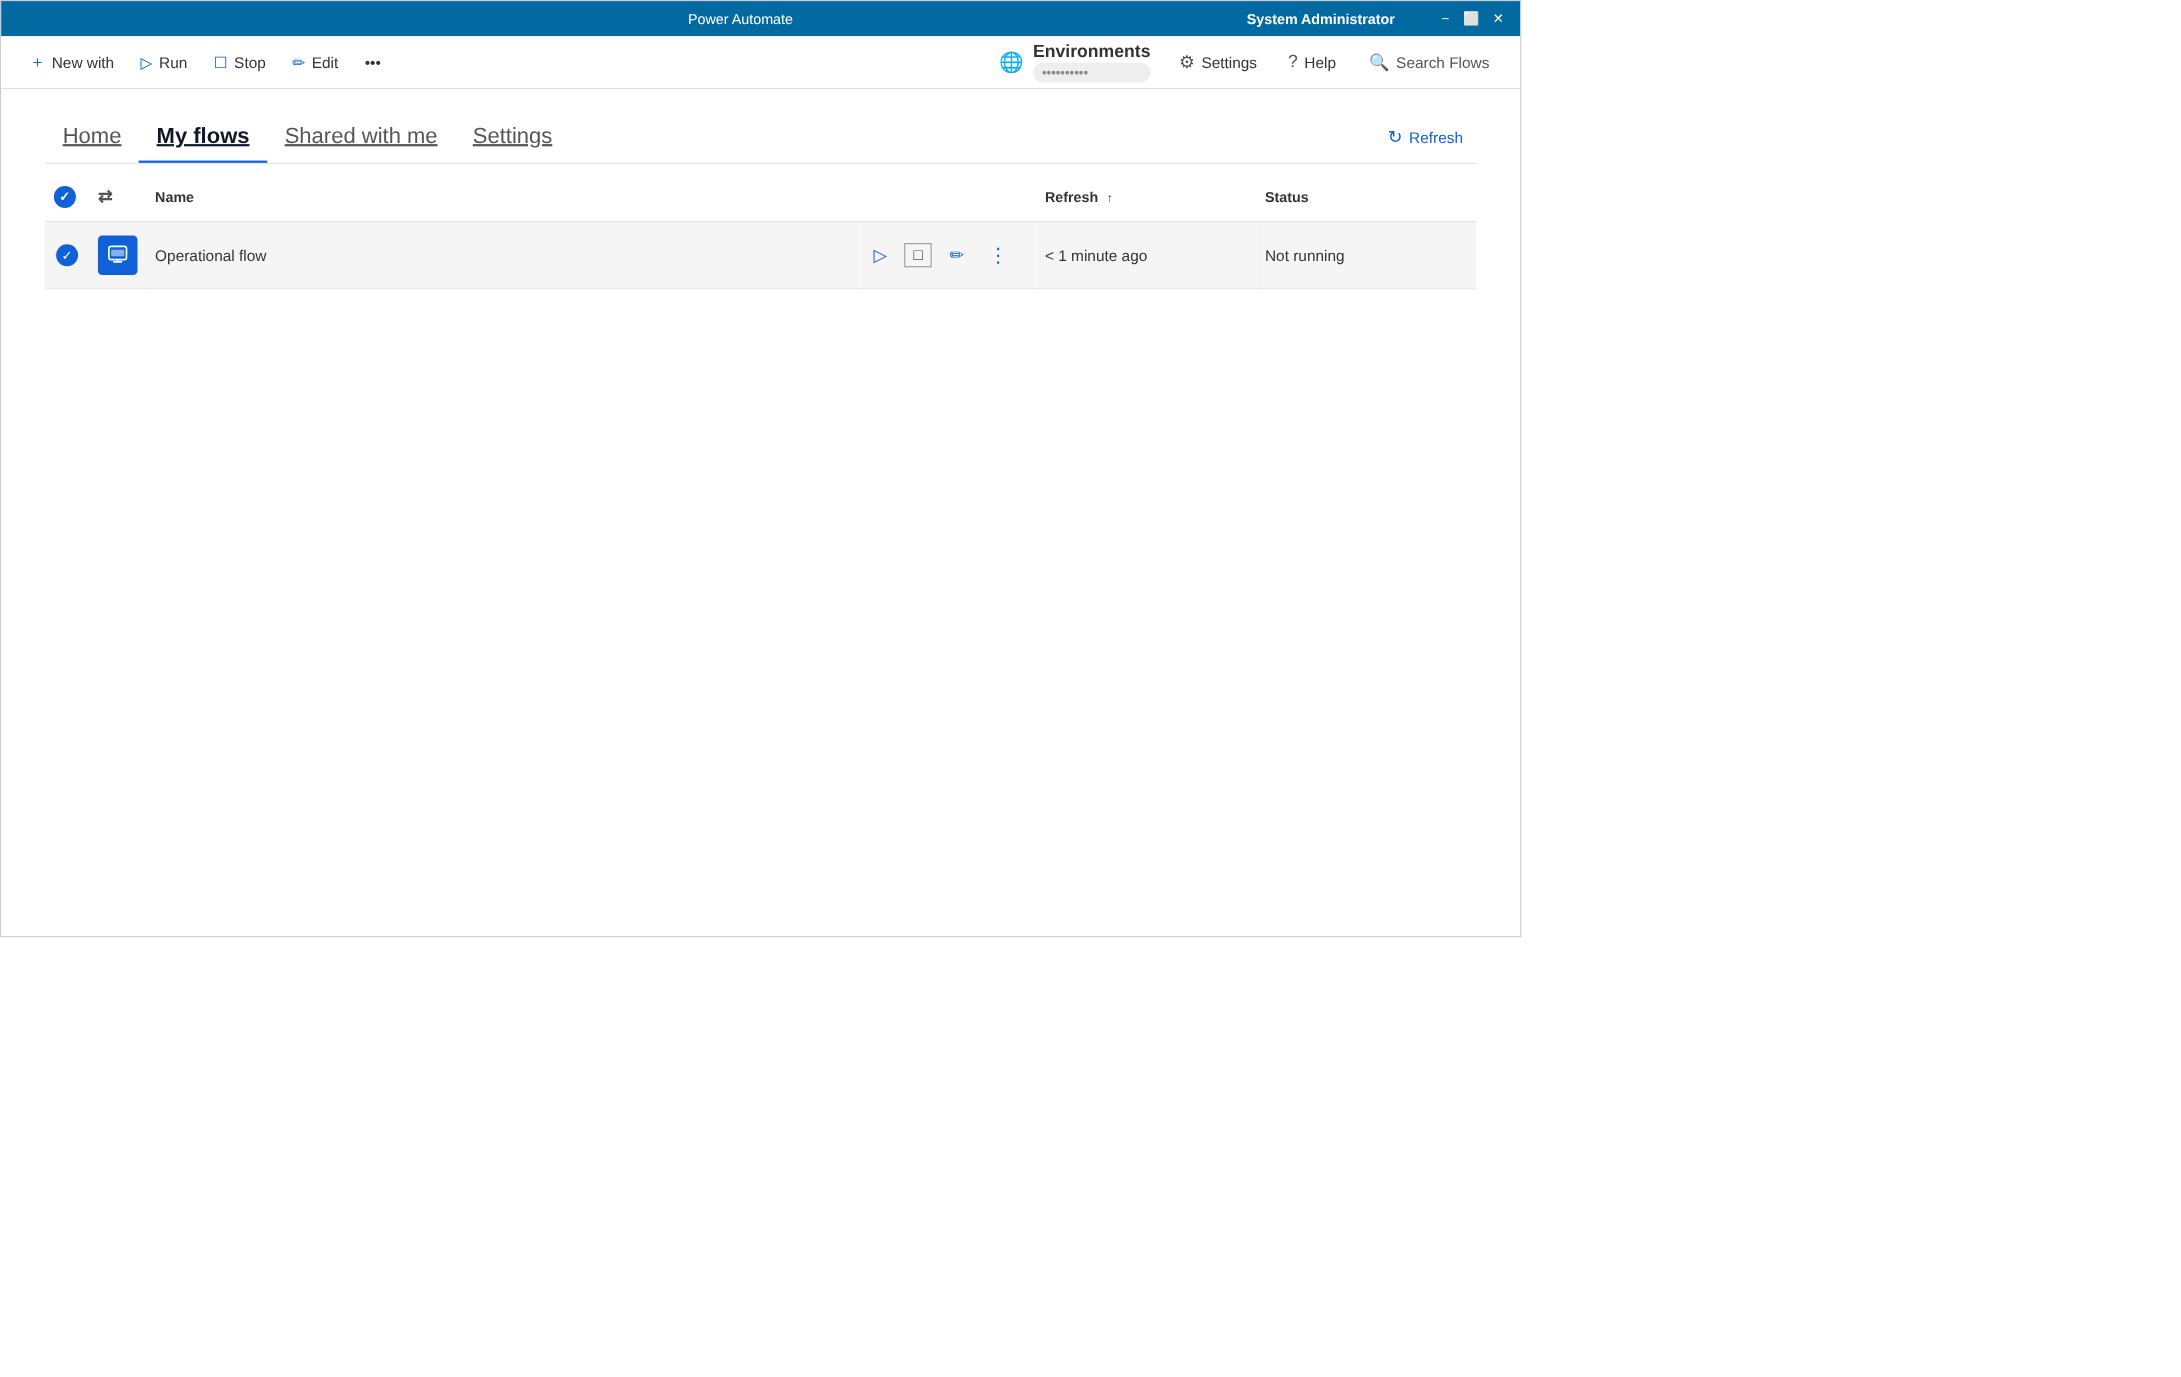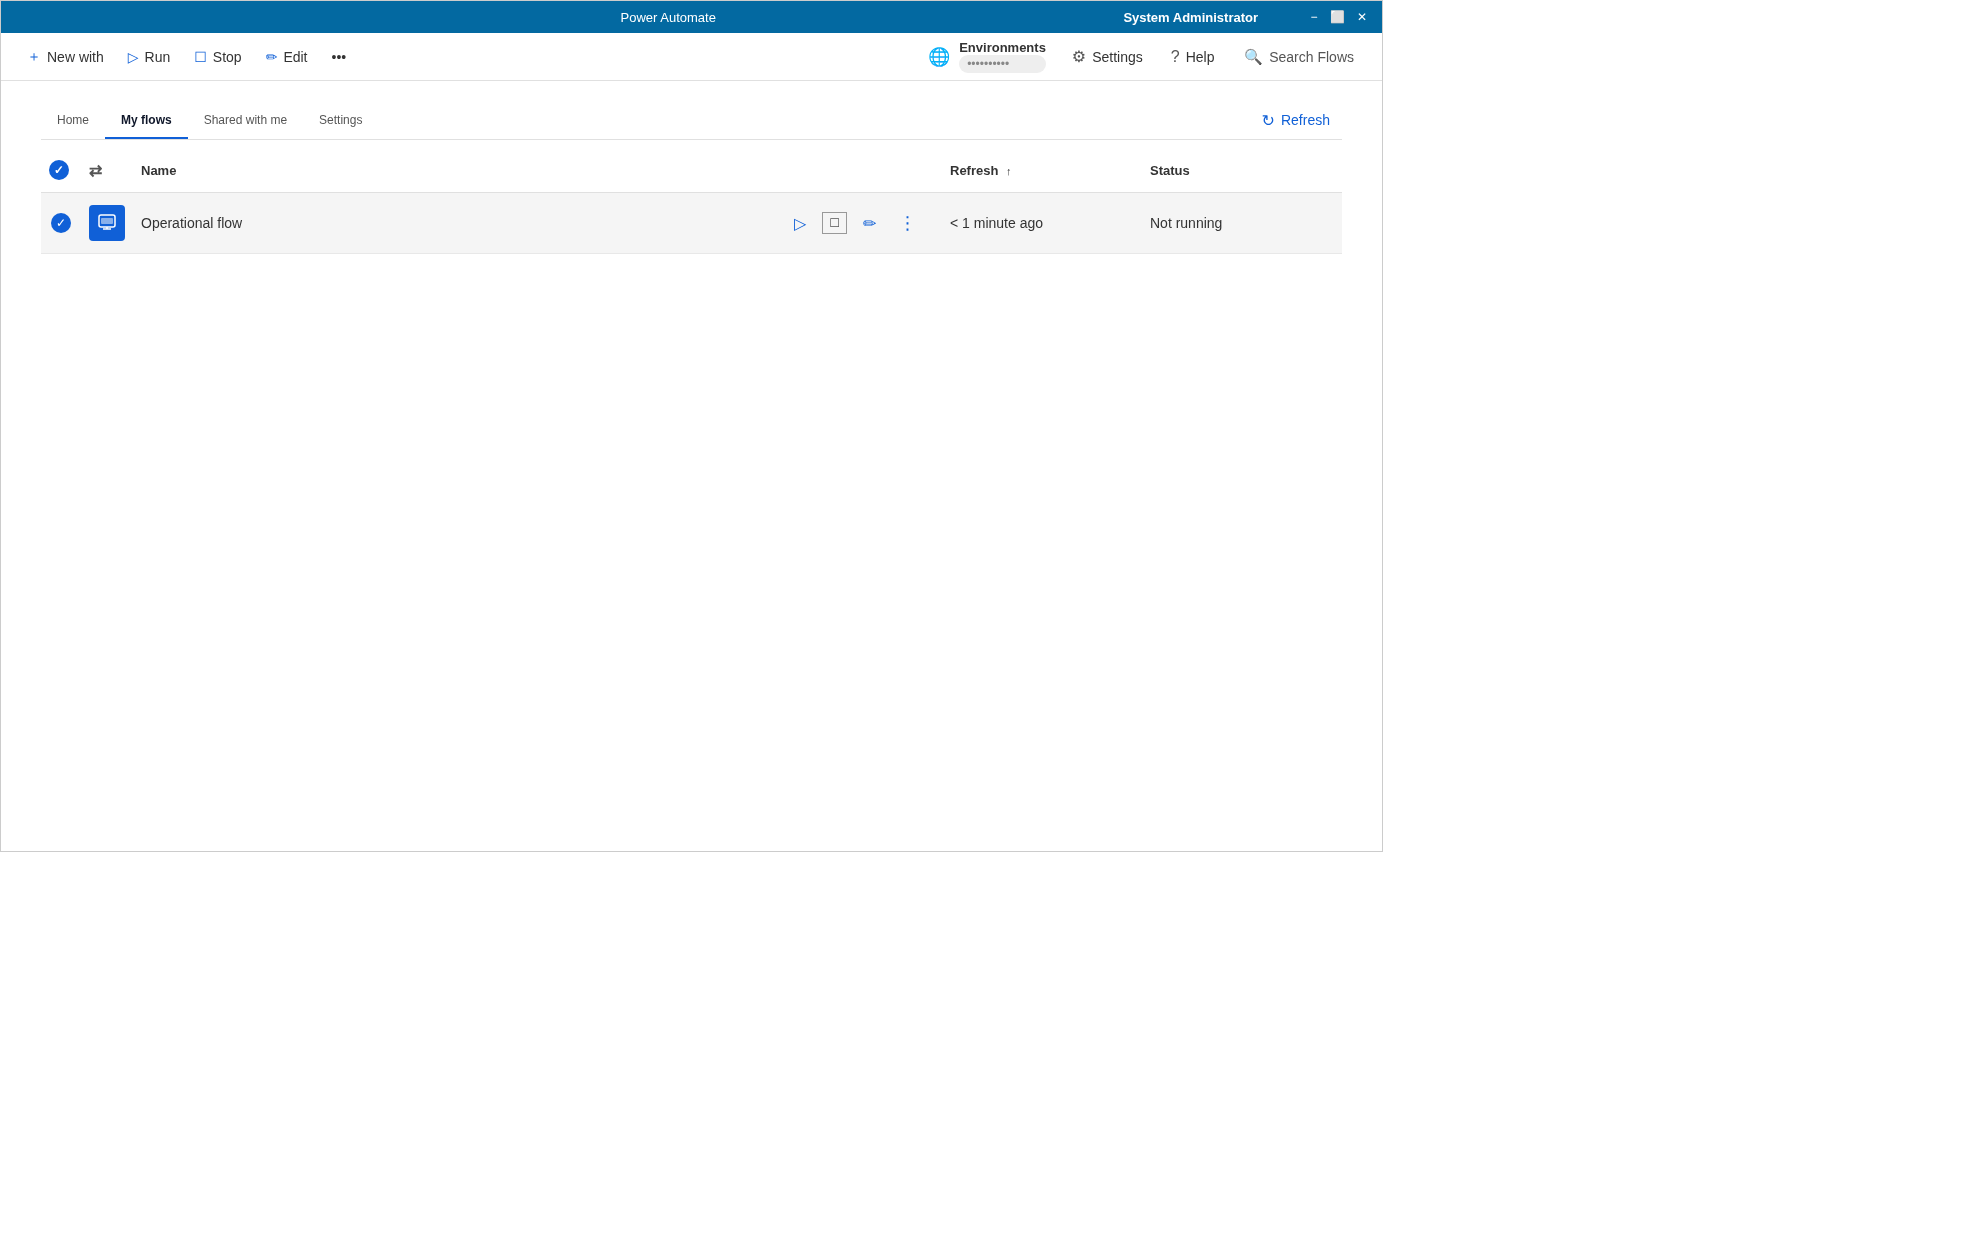--- a/index.html
+++ b/index.html
@@ -26,21 +26,21 @@
     }
     #title-bar .title {
       flex: 1;
       text-align: center;
       font-size: 13px;
       font-weight: 400;
     }
     #title-bar .user-info {
       font-size: 13px;
       font-weight: 600;
-      margin-right: 32px;
+      margin-right: 22px;
     }
     #title-bar .window-controls {
       display: flex;
       gap: 8px;
     }
     #title-bar .window-btn {
       width: 16px;
       height: 16px;
       display: flex;
       align-items: center;
@@ -86,21 +86,21 @@
     .env-section {
       display: flex;
       align-items: center;
       gap: 8px;
       margin-right: 8px;
     }
     .env-icon {
       color: #1060d7;
       font-size: 18px;
     }
-    .env-label { font-size: 13px; font-weight: 600; color: #333; }
+    .env-label { font-size: 16px; font-weight: 600; color: #333; }
     .env-value {
       font-size: 12px;
       color: #888;
       background: #eee;
       border-radius: 10px;
       padding: 2px 8px;
     }
 
     .settings-btn, .help-btn {
       display: flex;
@@ -143,24 +143,25 @@
     }
     #tabs-left {
       display: flex;
       gap: 0;
     }
     .tab {
       padding: 12px 16px;
       border: none;
       background: transparent;
       cursor: pointer;
-      font-size: 12px;
+      font-size: 20px;
       color: #555;
       position: relative;
       white-space: nowrap;
+      text-decoration: underline;
     }
     .tab.active {
       color: #0f172a;
       font-weight: 600;
     }
     .tab.active::after {
       content: '';
       position: absolute;
       bottom: 0;
       left: 0;

